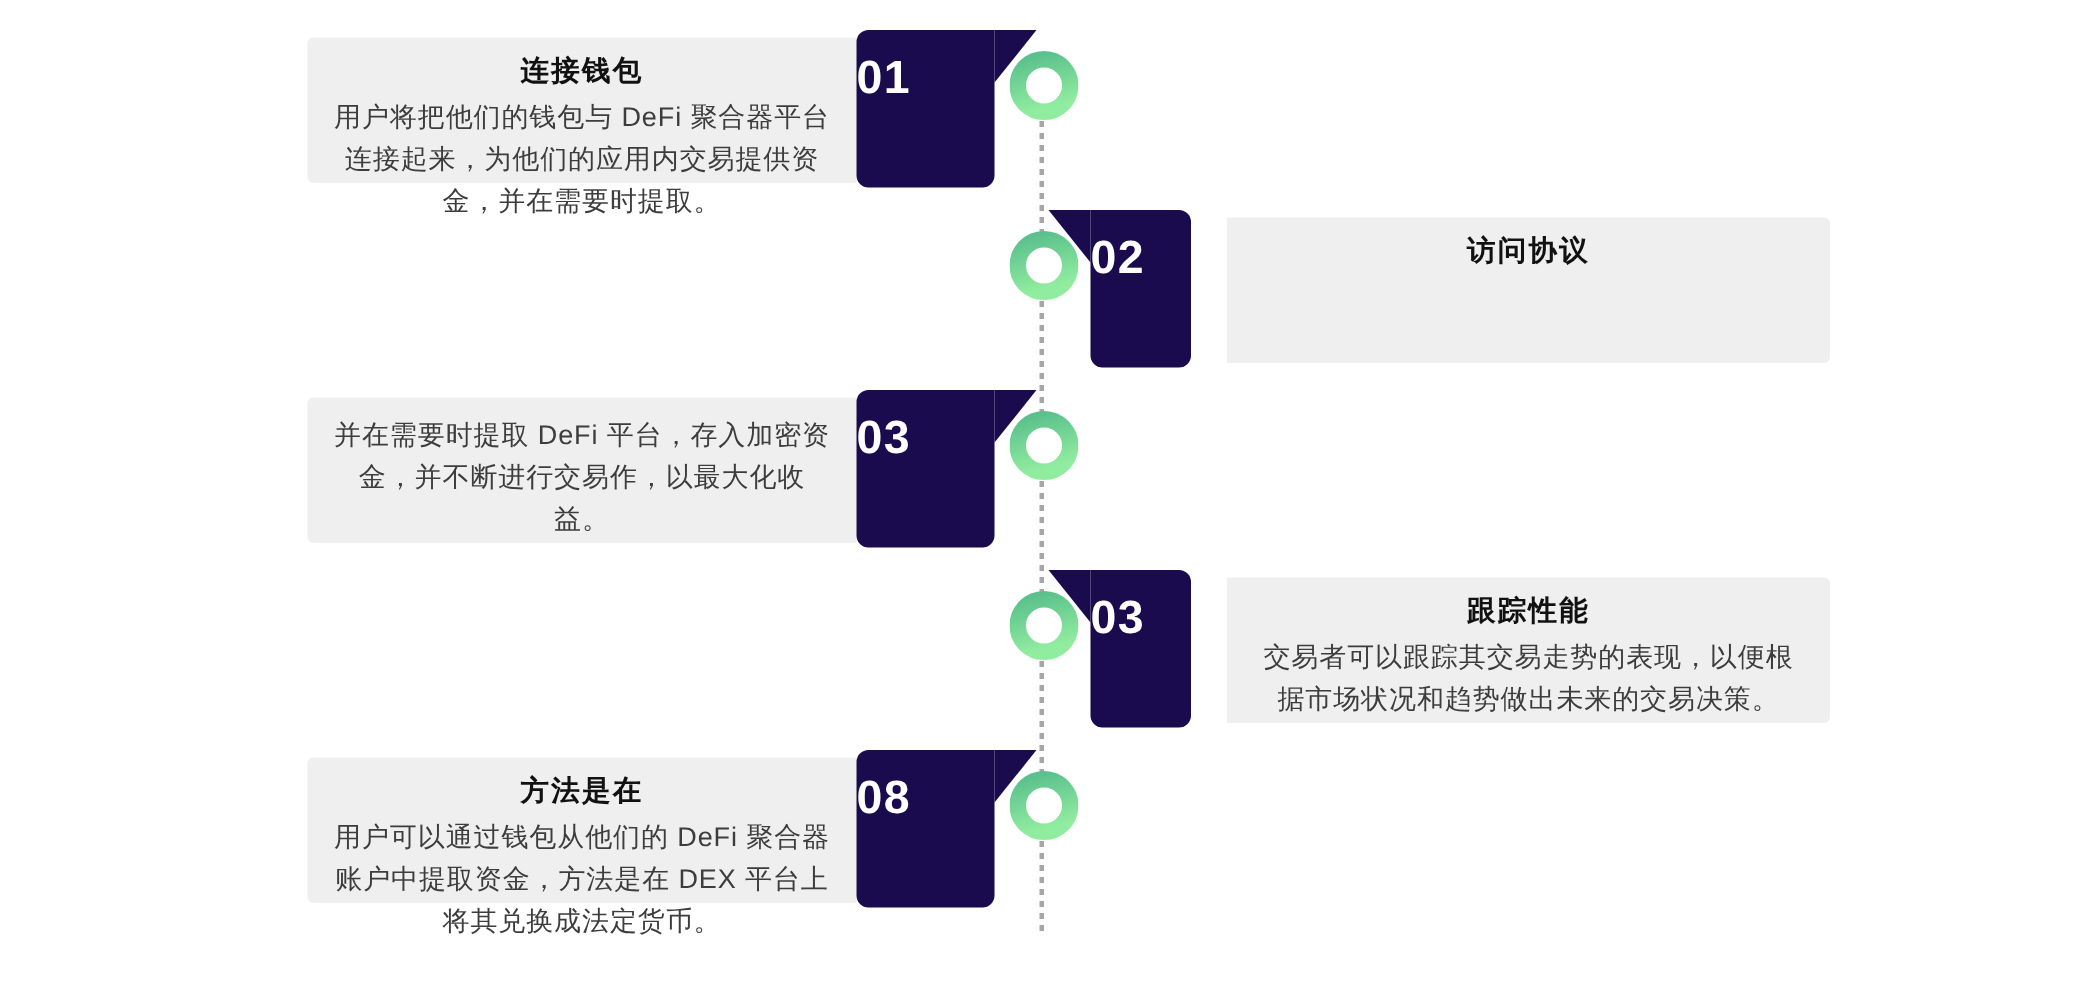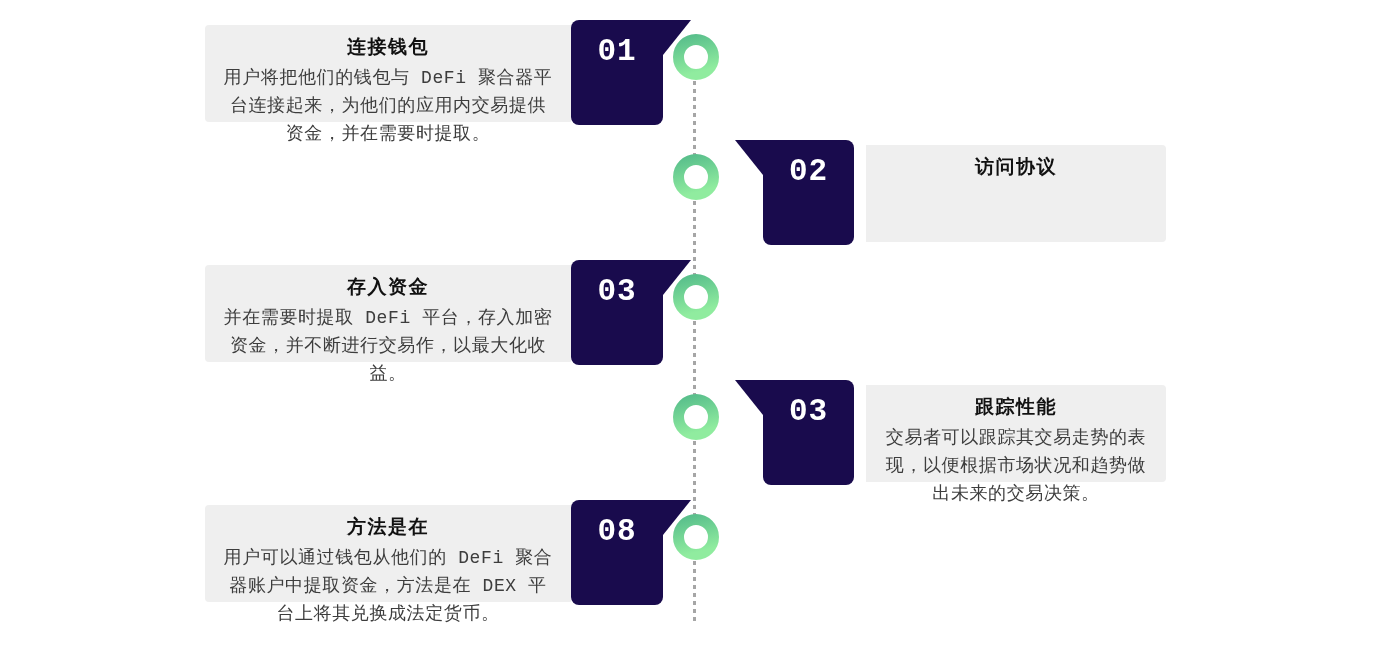--- a/index.html
+++ b/index.html
@@ -15,21 +15,20 @@
   }
   *{margin:0;padding:0;box-sizing:border-box;}
   html,body{background:var(--page_bg);}
   body{font-family:"Liberation Sans", sans-serif;}
   .canvas{
     position:relative;
     width:1387px;
     height:656px;
     background:var(--page_bg);
     overflow:hidden;
-    font-family:Liberation Mono, monospace;
   }
   .timeline-line{
     position:absolute;
     left:693px;
     top:57px;
     width:3px;
     height:564px;
     background:repeating-linear-gradient(to bottom, var(--dash) 0 4px, transparent 4px 8px);
     z-index:1;
   }
@@ -43,21 +42,21 @@
     position:absolute;
     top:5px;
     height:97px;
     background:var(--card_bg);
     border-radius:4px;
     text-align:center;
     padding:11px 16px 0 16px;
     z-index:2;
   }
   .step.left  .card{left:205px;width:366px;border-radius:4px 0 0 4px;}
-  .step.right .card{left:818px;width:300px;border-radius:0 4px 4px 0;margin-left:48px;}
+  .step.right .card{left:818px;width:402px;border-radius:0 4px 4px 0;}
   .card .title{
     font-size:19px;
     font-weight:bold;
     color:var(--title_color);
     letter-spacing:1.5px;
     line-height:24px;
     margin-bottom:4px;
   }
   .card .desc{
     font-size:18px;
@@ -66,40 +65,39 @@
     letter-spacing:0.6px;
   }
   .numblock{
     position:absolute;
     top:0;
     height:105px;
     background:var(--navy);
     z-index:3;
   }
   .step.left  .numblock{left:571px;width:92px;border-radius:8px 0 8px 8px;}
-  .step.right .numblock{left:727px;width:91px;border-radius:0 8px 8px 8px;margin-left:36px;}
+  .step.right .numblock{left:727px;width:67px;border-radius:0 8px 8px 8px;}
   .tri{
     position:absolute;
     top:0;
     width:0;height:0;
     display:block;
   }
   .step.left  .tri{
     left:100%;
     border-top:35px solid var(--navy);
     border-right:28px solid transparent;
   }
   .step.right .tri{
     right:100%;
     border-top:35px solid var(--navy);
     border-left:28px solid transparent;
   }
   .num{
     display:block;
-    text-align:center;
     margin-top:14px;
     font-size:31px;
     font-weight:bold;
     color:var(--number_color);
     letter-spacing:1px;
   }
   .node{
     position:absolute;
     left:673px;
     top:14px;
@@ -147,21 +145,20 @@
       <span class="tri"></span>
       <span class="num">02</span>
     </div>
     <svg class="node" viewBox="0 0 46 46">
       <circle cx="23" cy="23" r="17.5" fill="#ffffff" stroke="url(#ringGrad)" stroke-width="11"></circle>
     </svg>
   </section>
 
   <section class="step left" style="top:260px">
     <div class="card">
-      <h3 class="title">存入资金</h3>
       <p class="desc">并在需要时提取 DeFi 平台，存入加密资金，并不断进行交易作，以最大化收益。</p>
     </div>
     <div class="numblock">
       <span class="tri"></span>
       <span class="num">03</span>
     </div>
     <svg class="node" viewBox="0 0 46 46">
       <circle cx="23" cy="23" r="17.5" fill="#ffffff" stroke="url(#ringGrad)" stroke-width="11"></circle>
     </svg>
   </section>

